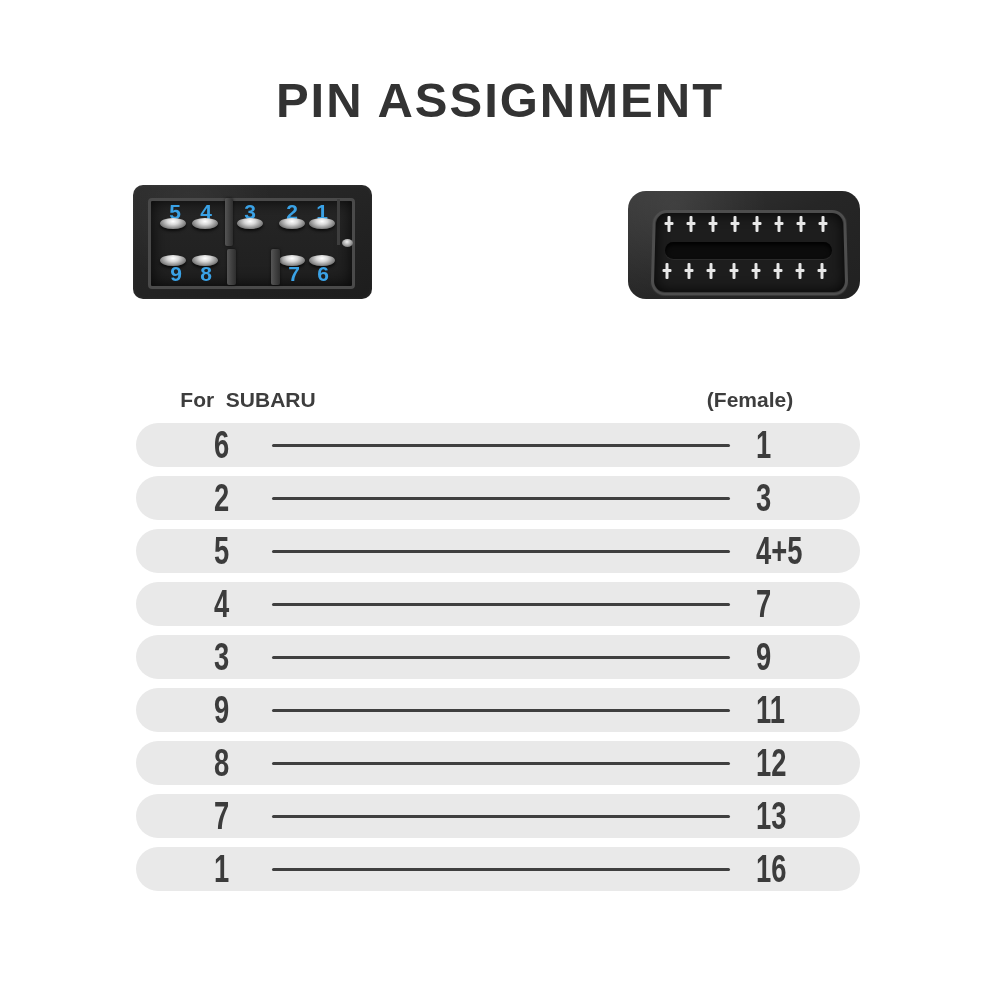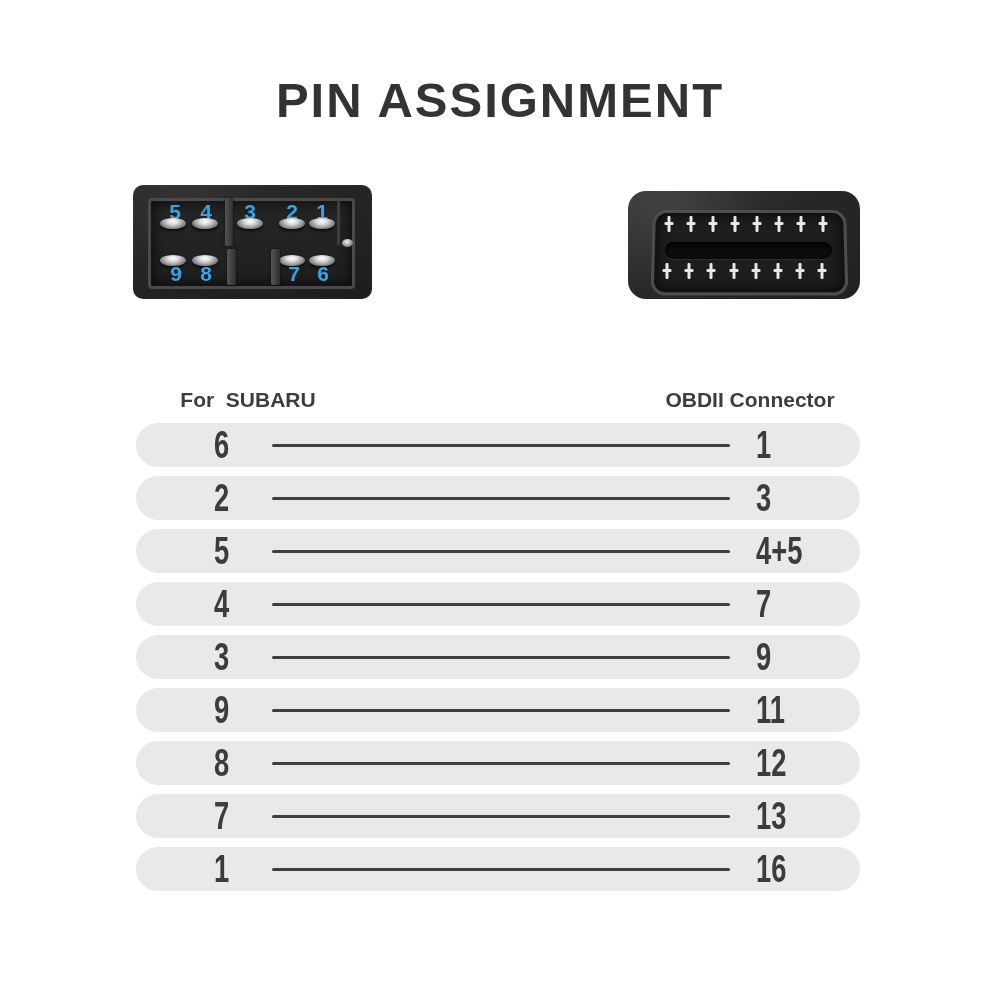--- a/index.html
+++ b/index.html
@@ -162,21 +162,20 @@
     <span class="socket" style="left:128px; top:71px;"></span>
     <span class="socket" style="left:150px; top:71px;"></span>
     <span class="socket" style="left:172px; top:71px;"></span>
     <span class="socket" style="left:194px; top:71px;"></span>
   </div>
 
   <div class="conn-label left">
     <div>For  SUBARU</div>
   </div>
   <div class="conn-label right">
-    <div>OBDII Connector</div>
     <div>(Female)</div>
   </div>
 
   <div class="rows">
     <div class="mrow">
       <span class="lnum">
           <span class="cond">6</span>
         </span>
       <span class="wire"></span>
       <span class="rnum">

